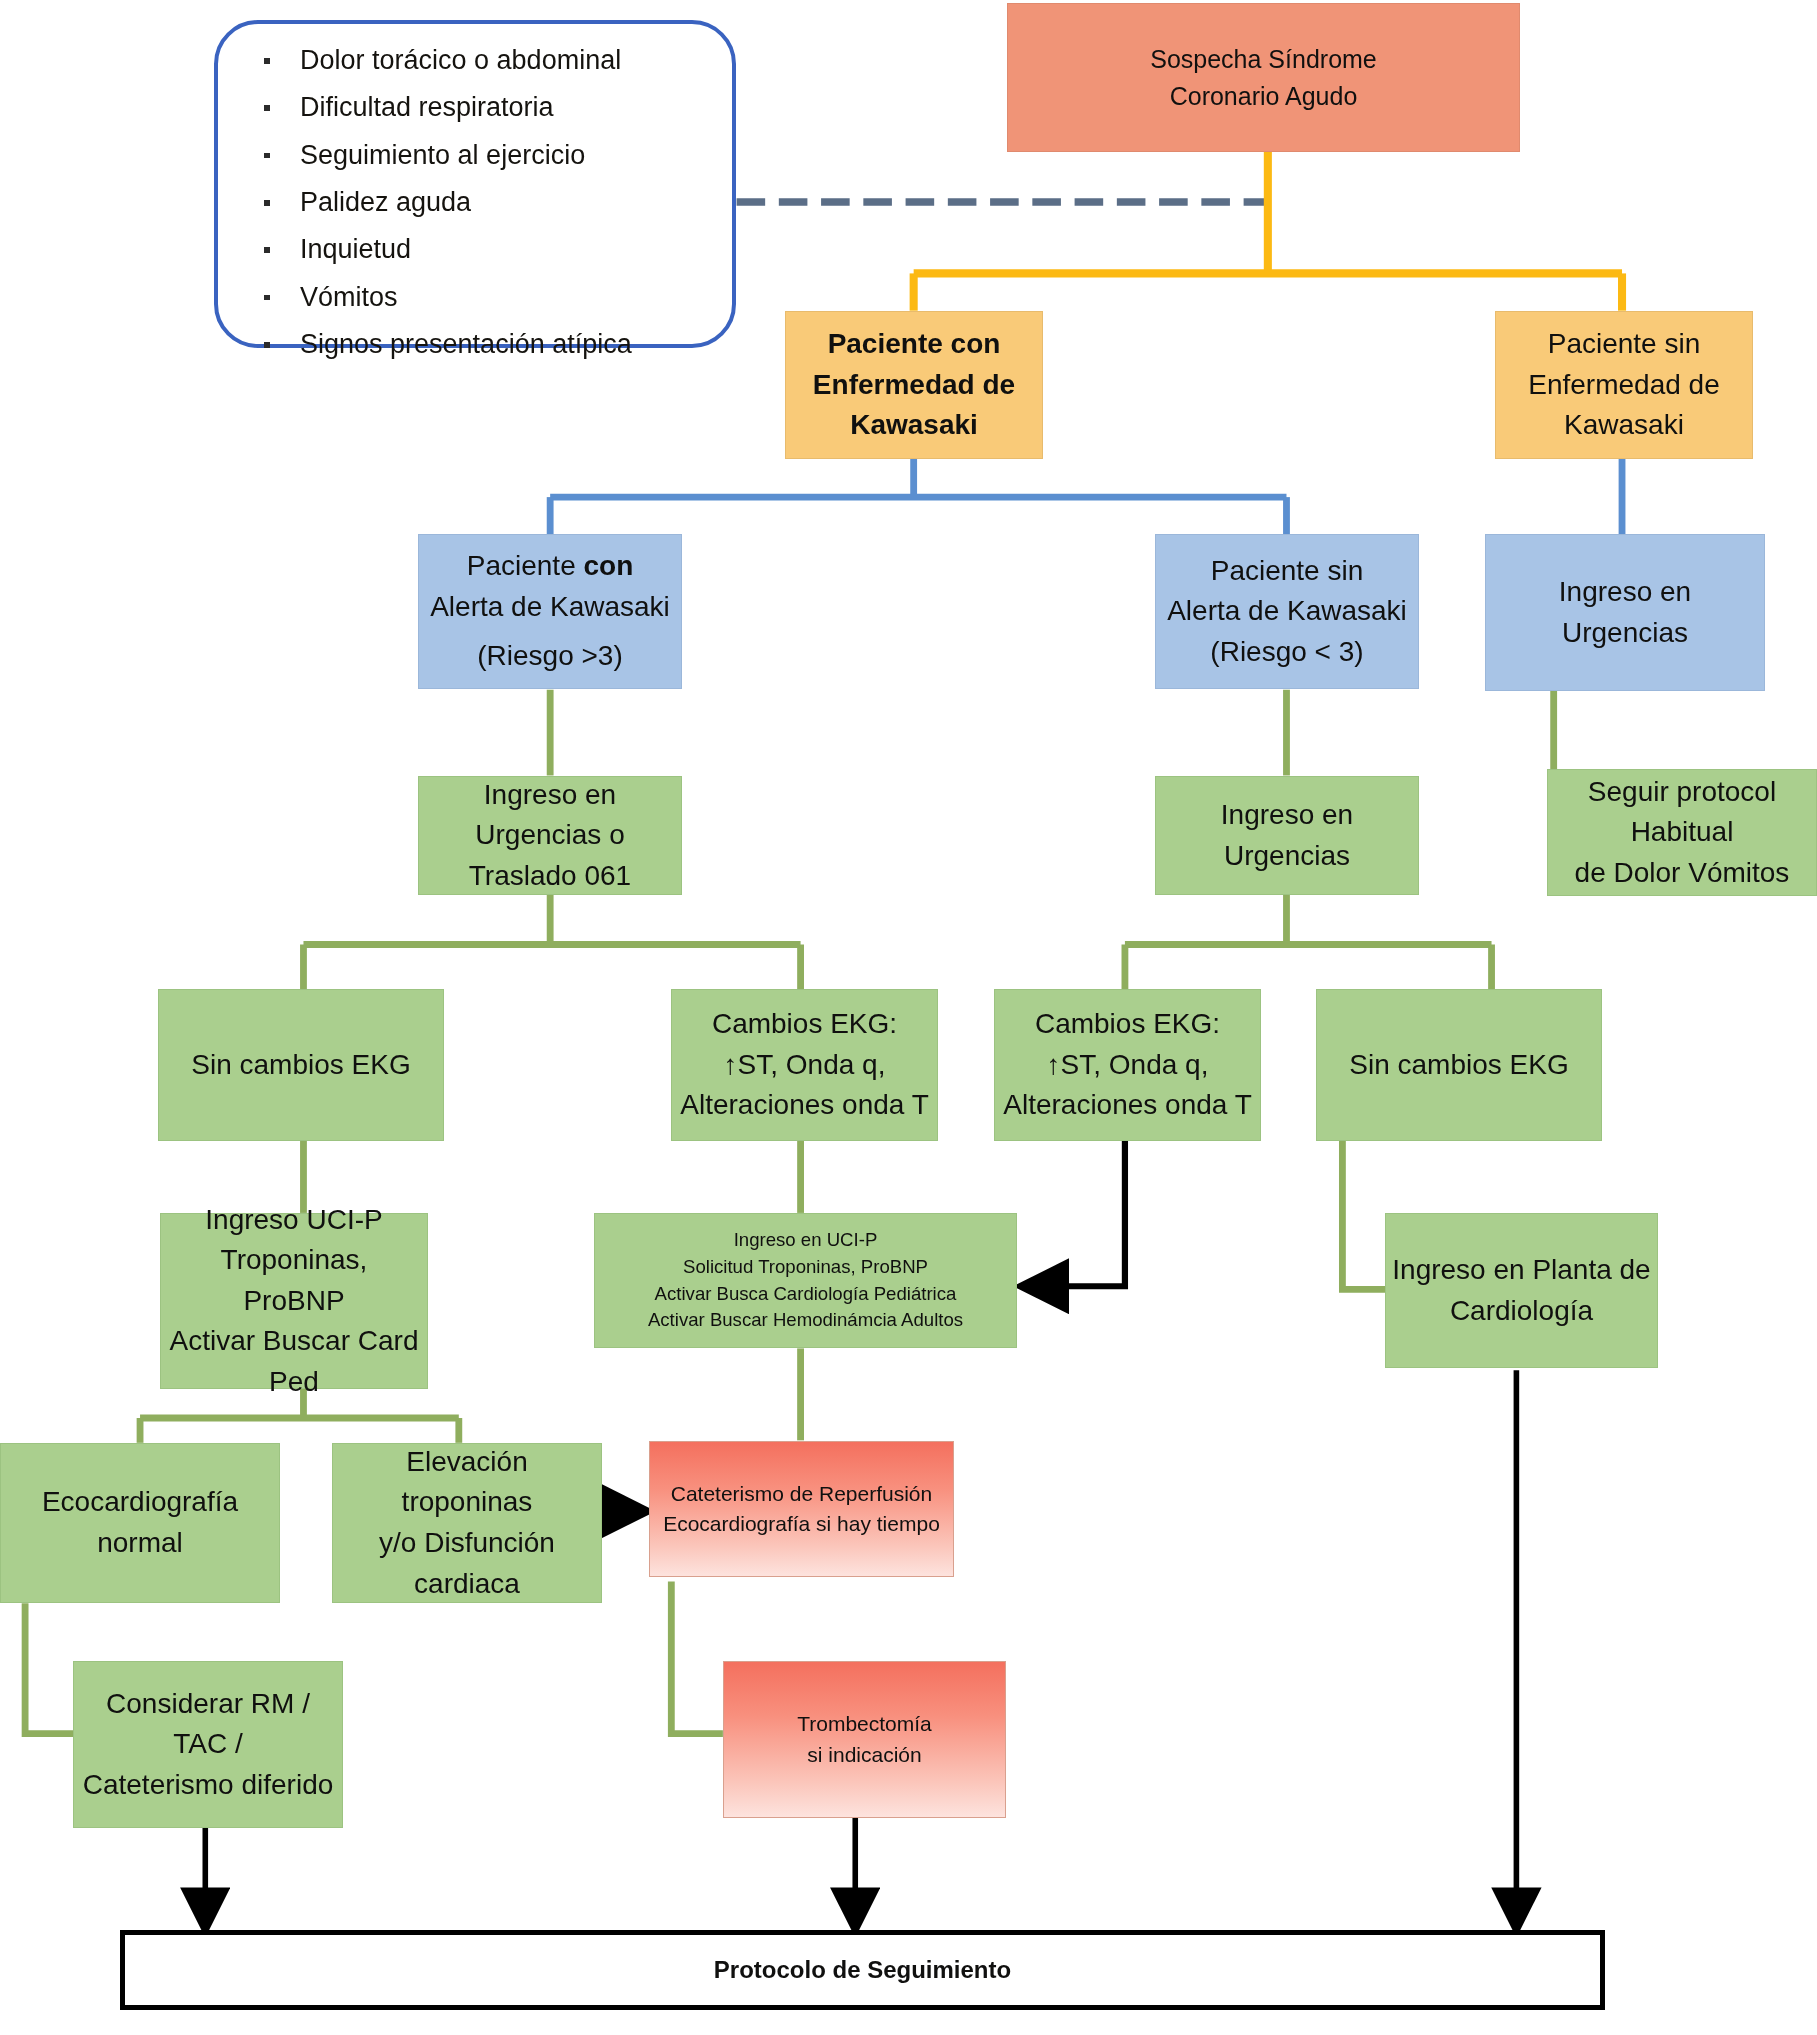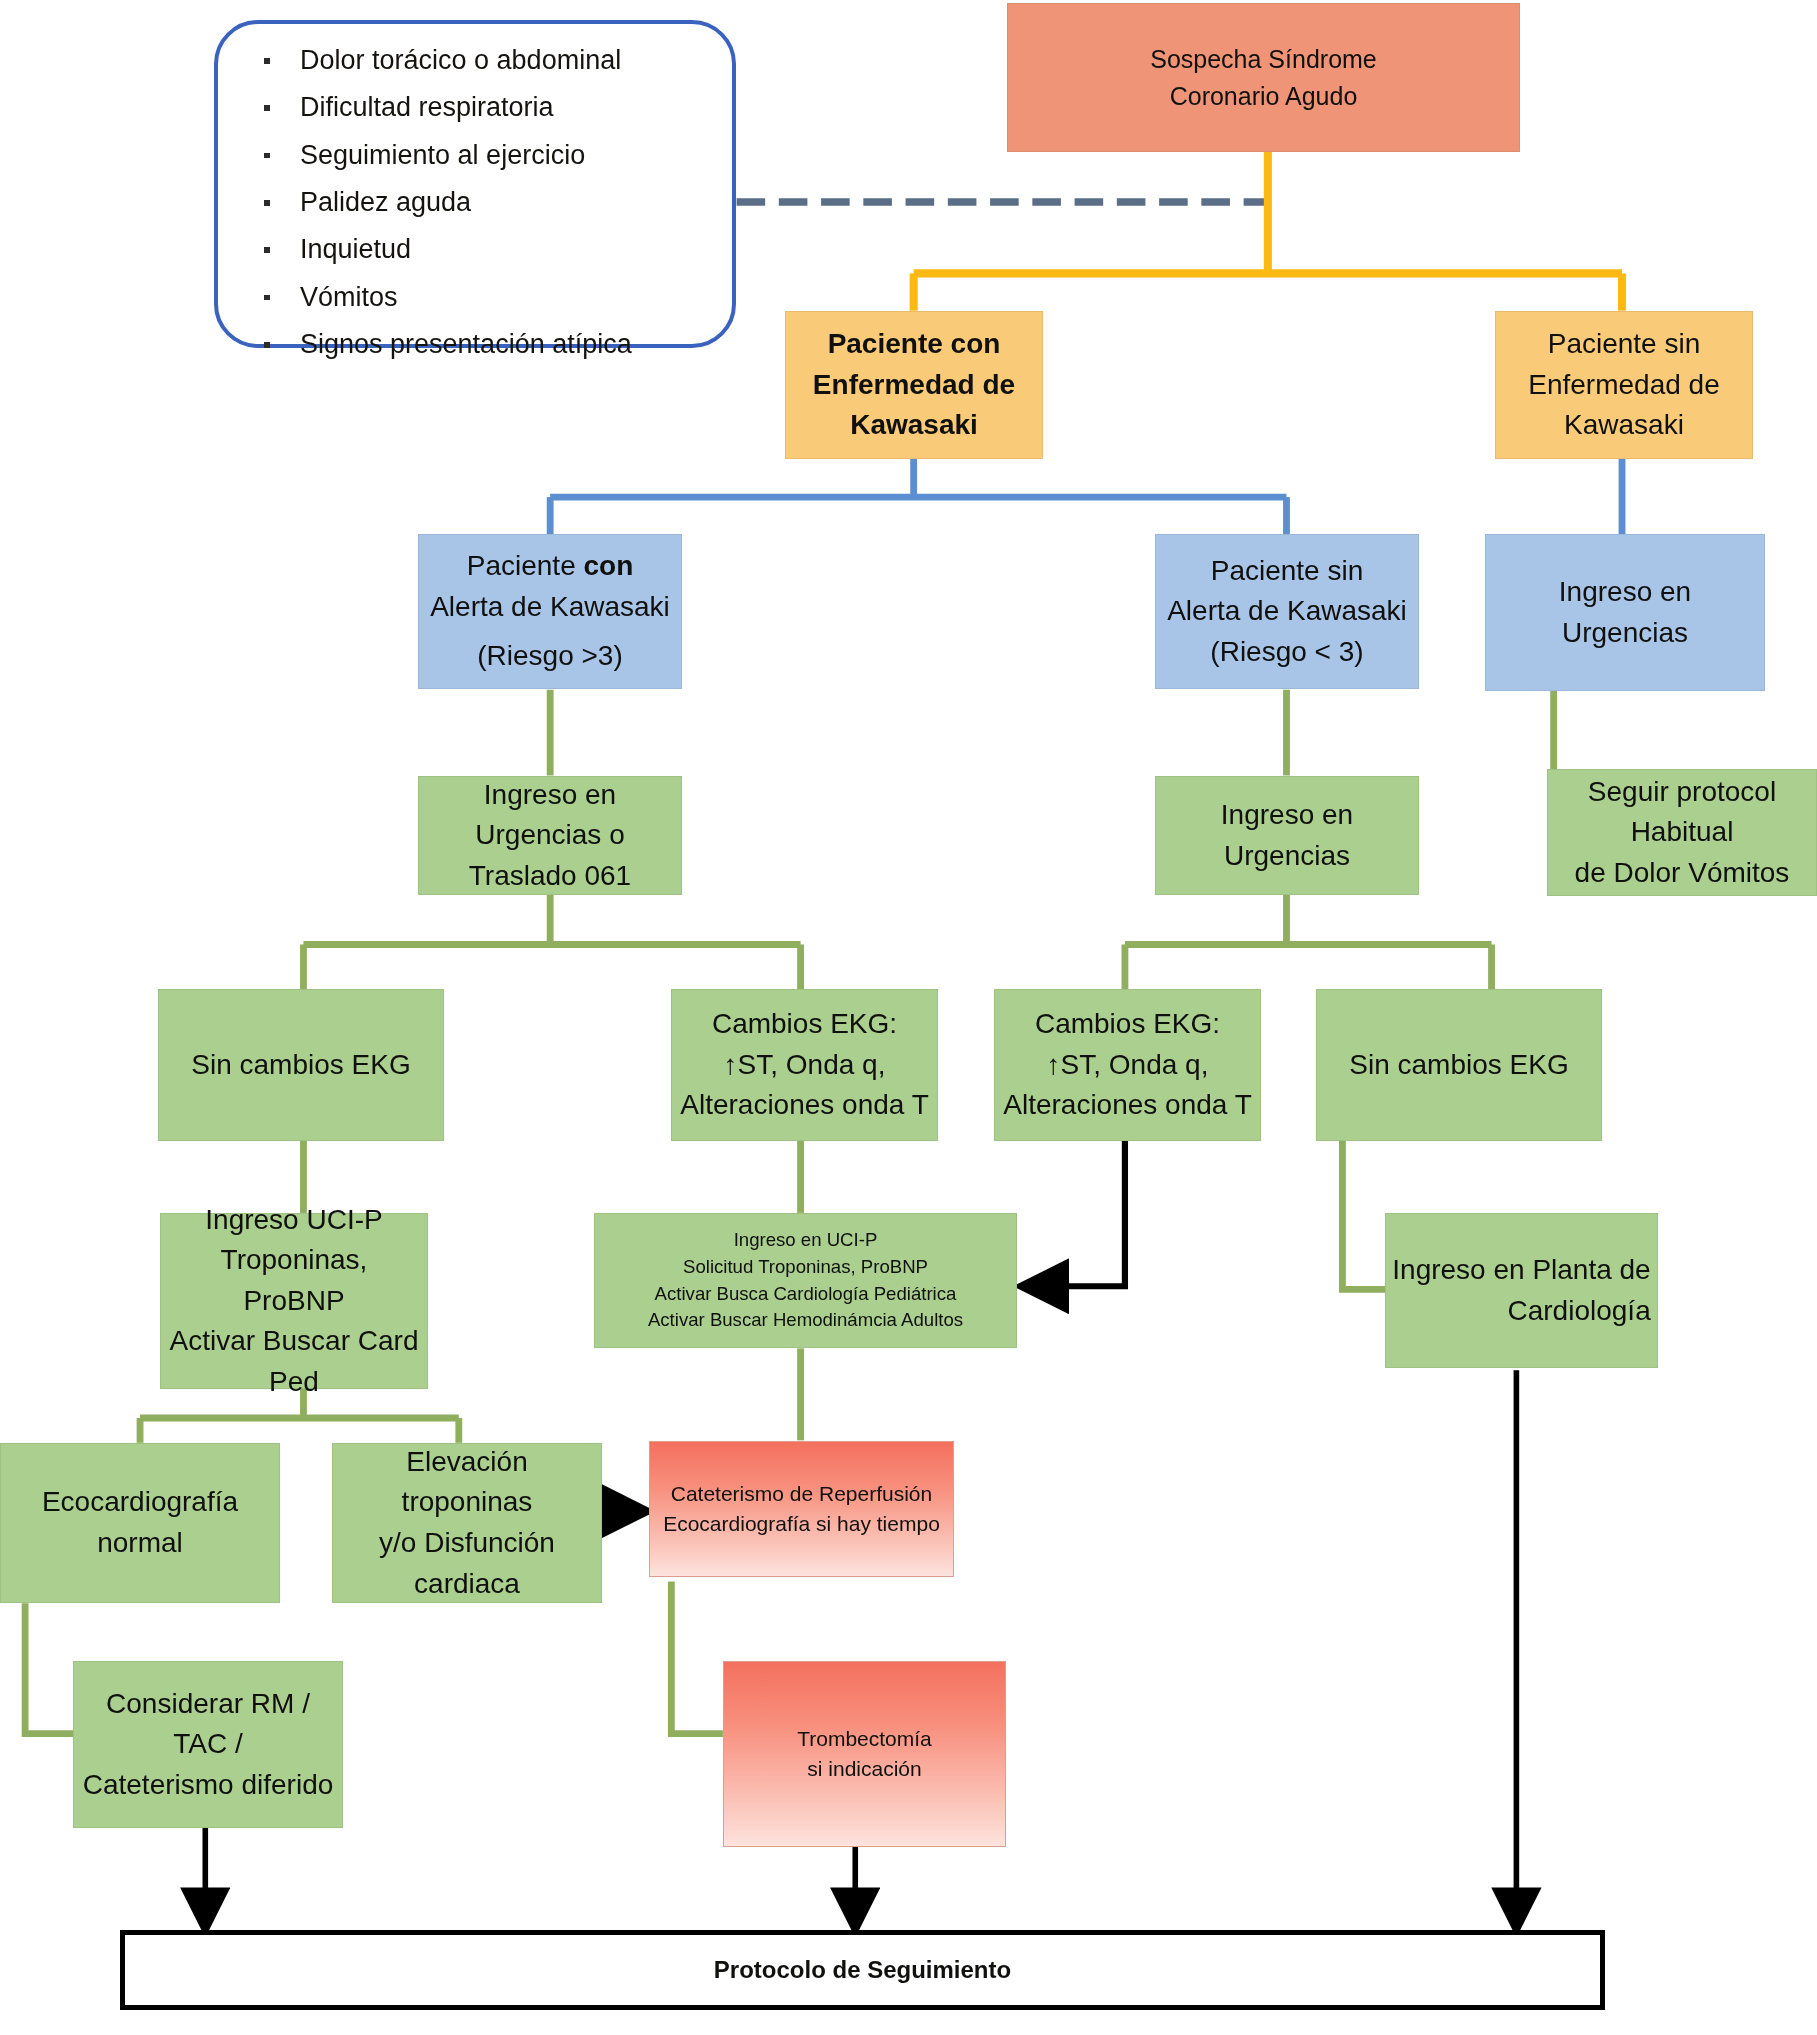--- a/index.html
+++ b/index.html
@@ -262,32 +262,32 @@
 
   <div class="node green t-big" style="left:160px; top:1213px; width:268px; height:176px;">Ingreso UCI-P
 Troponinas, ProBNP
 Activar Buscar Card Ped</div>
 
   <div class="node green t-xs" style="left:594px; top:1213px; width:423px; height:135px;">Ingreso en UCI-P
 Solicitud Troponinas, ProBNP
 Activar Busca Cardiología Pediátrica
 Activar Buscar Hemodinámcia Adultos</div>
 
-  <div class="node green t-big" style="left:1385px; top:1213px; width:273px; height:155px;text-align:right;">Ingreso en Planta de
+  <div class="node green t-big" style="left:1385px; top:1213px; width:273px; height:155px;">Ingreso en Planta de
 Cardiología</div>
 
   <div class="node green t-big" style="left:0px; top:1443px; width:280px; height:160px;">Ecocardiografía normal</div>
 
   <div class="node green t-big" style="left:332px; top:1443px; width:270px; height:160px;">Elevación troponinas
 y/o Disfunción cardiaca</div>
 
   <div class="node salmon-grad t-sm" style="left:649px; top:1441px; width:305px; height:136px;">Cateterismo de Reperfusión
 Ecocardiografía si hay tiempo</div>
 
-  <div class="node salmon-grad t-sm" style="left:723px; top:1661px; width:283px; height:186px;">Trombectomía
+  <div class="node salmon-grad t-sm" style="left:723px; top:1661px; width:283px; height:157px;">Trombectomía
 si indicación</div>
 
   <div class="node green t-big" style="left:73px; top:1661px; width:270px; height:167px;">Considerar RM / TAC /
 Cateterismo diferido</div>
 
   <div class="node whitebox t-med bold" style="left:120px; top:1930px; width:1485px; height:80px;">Protocolo de Seguimiento</div>
 
 </div>
 
 

